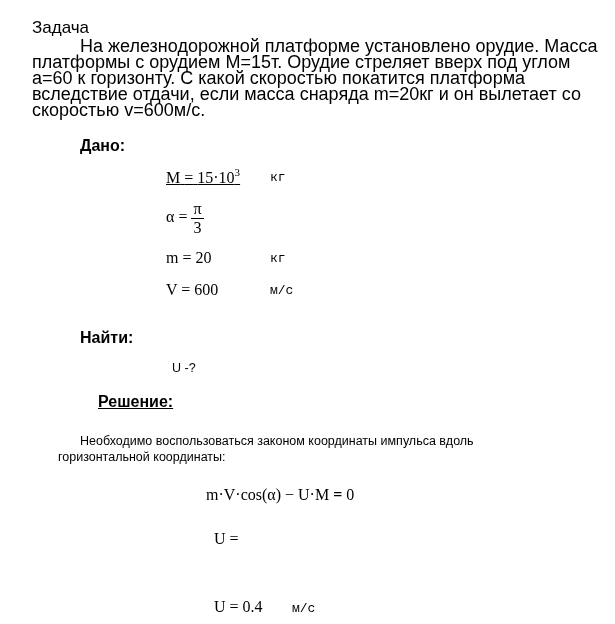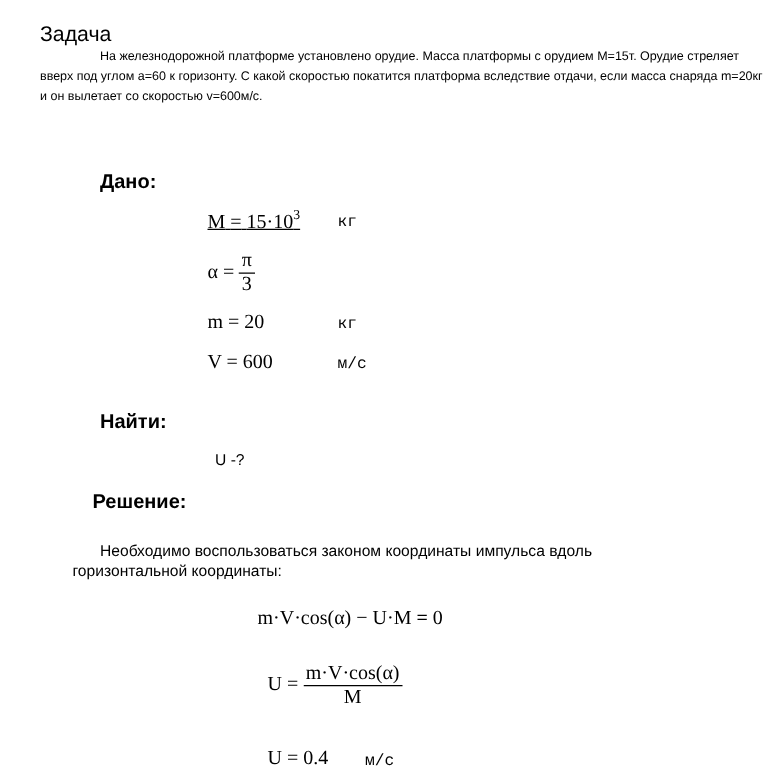--- a/index.html
+++ b/index.html
@@ -1,19 +1,19 @@
 <!DOCTYPE html>
 <html><head>
 <meta charset="utf-8">
 <style>
   html, body { margin: 0; padding: 0; background: #ffffff; }
   body { width: 615px; height: 624px; position: relative; overflow: hidden; color: #000; font-family: "Liberation Sans", sans-serif; }
   .abs { position: absolute; white-space: nowrap; }
   .title { left: 32px; top: 18px; font-size: 17px; }
-  .para { left: 32px; top: 38px; width: 580px; font-size: 10px; line-height: 16px; white-space: normal; text-indent: 48px; }
+  .para { left: 32px; top: 38px; width: 580px; font-size: 18px; line-height: 16px; white-space: normal; text-indent: 48px; }
   .heading { font-size: 16px; font-weight: bold; }
   .math { font-family: "Liberation Serif", serif; font-size: 16px; }
   .unit { font-family: Liberation Mono, monospace; font-size: 13px; }
   .frac { display: inline-block; vertical-align: middle; text-align: center; }
   .frac .num { display: block; padding: 0 2px; }
   .frac .bar { display: block; border-top: 1px solid #000; }
   .frac .den { display: block; }
   sup { font-size: 11px; vertical-align: 7px; }
   .text { font-size: 12.5px; line-height: 16px; }
 </style>
@@ -53,39 +53,34 @@
 <div class="abs math" style="left:166px; top:281px;">
   <span>V</span>
   <span>=</span>
   <span>600</span>
 </div>
 <div class="abs unit" style="left:270px; top:283px;">м/с</div>
 
 <div class="abs heading" style="left:80px; top:329px;">Найти:</div>
 <div class="abs text" style="left:172px; top:360px;">U -?</div>
 
-<div class="abs heading" style="left:74px; top:393px;">Решение:</div>
+<div class="abs heading" style="left:98px; top:393px;text-decoration:underline;">Решение:</div>
 
 <div class="abs text" style="left:80px; top:433px;">Необходимо воспользоваться законом координаты импульса вдоль</div>
 <div class="abs text" style="left:58px; top:449px;">горизонтальной координаты:</div>
 
 <div class="abs math" style="left:206px; top:486px;">
   <span>m·V·cos(α) − U·M</span>
   <b>=</b>
   <span>0</span>
 </div>
 
 <div class="abs math" style="left:214px; top:530px;">
   <span>U</span>
   <span>=</span>
-  <span class="frac">
-    <span class="num">m·V·cos(α)</span>
-    <span class="bar"></span>
-    <span class="den">M</span>
-  </span>
 </div>
 
 <div class="abs math" style="left:214px; top:598px;">
   <span>U</span>
   <span>=</span>
   <span>0.4</span>
 </div>
 <div class="abs unit" style="left:292px; top:601px;">м/с</div>
 
 </body></html>

